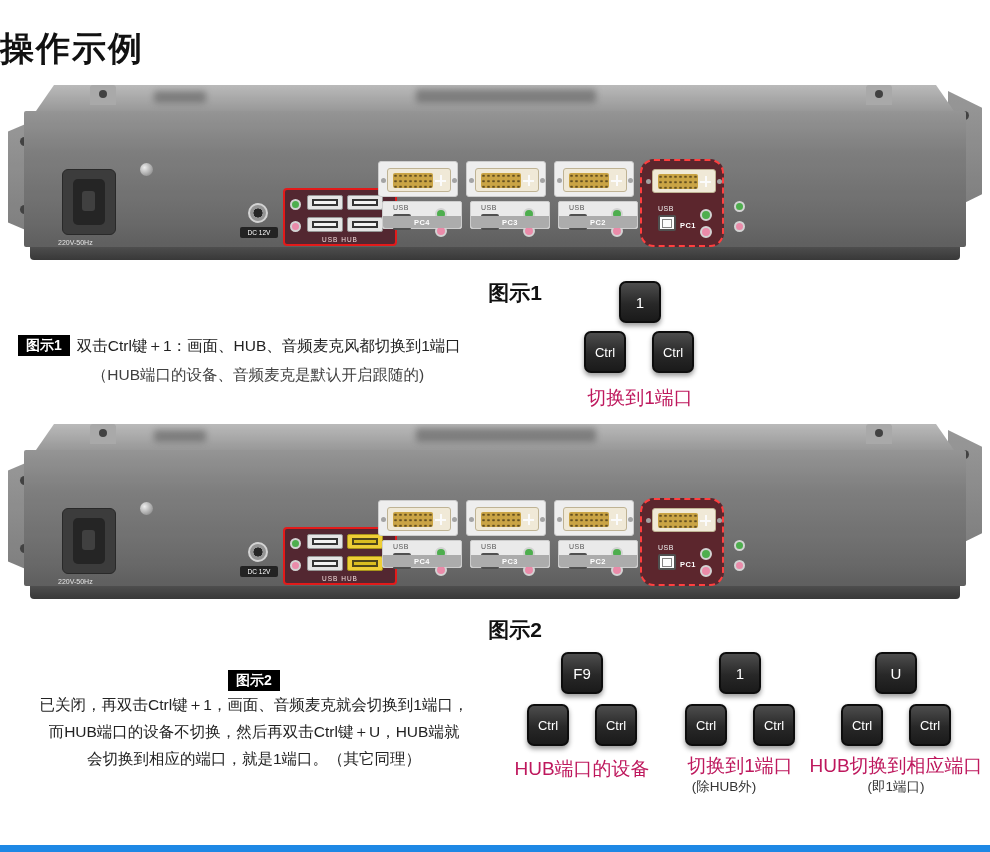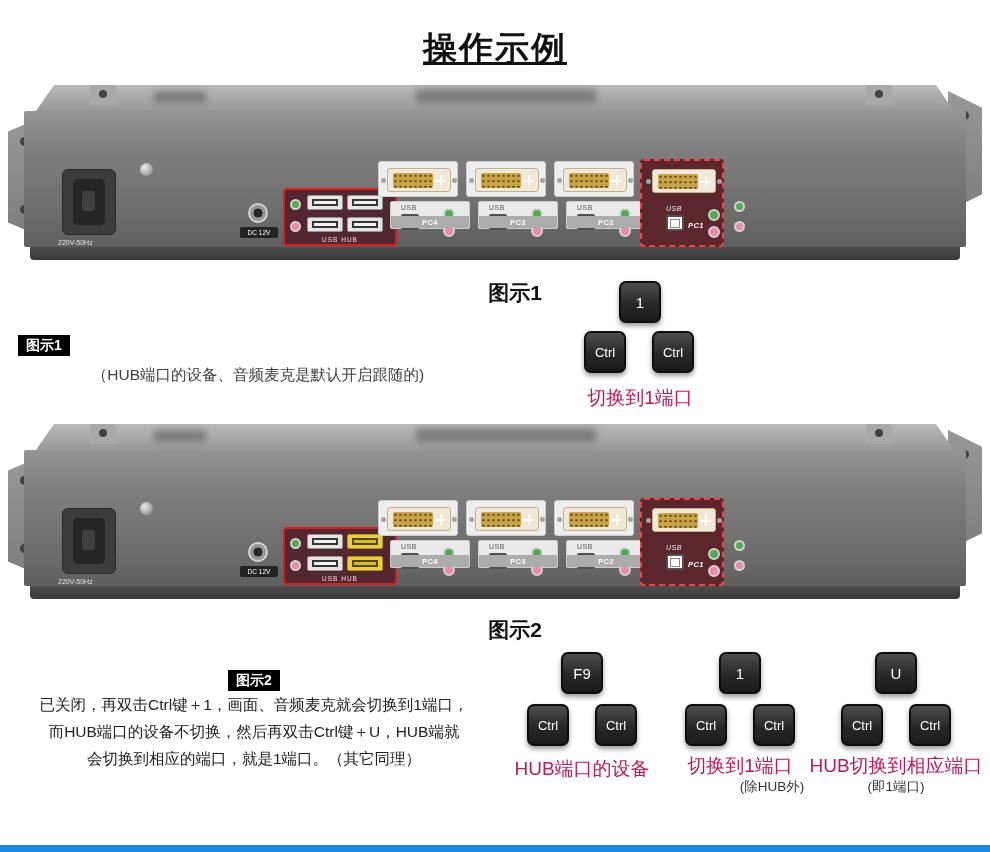--- a/index.html
+++ b/index.html
@@ -4,22 +4,22 @@
 <style>
   * { margin:0; padding:0; box-sizing:border-box; }
   html,body { background:#fff; }
   .canvas {
     position:relative; width:990px; height:852px; margin:0 auto;
     background:#ffffff; overflow:hidden;
     font-family:"Liberation Sans", sans-serif; color:#1f1f1f;
   }
 
   
-  .title { position:absolute; top:26px; left:0; width:100%; text-align:center;
-           font-size:34px; font-weight:bold; color:#111; letter-spacing:2px;text-decoration:underline; }
+  .title { position:absolute; top:26px; left:0; width:100%; text-align:left;
+           font-size:34px; font-weight:bold; color:#111; letter-spacing:2px; }
   .fig-header { position:absolute; width:190px; text-align:center;
                 font-size:21px; font-weight:bold; color:#111; }
   .fig1-header { left:420px; top:279px; }
   .fig2-header { left:420px; top:616px; }
 
   .badge { display:inline-block; background:#000; color:#fff; font-size:14px;
            font-weight:bold; padding:2px 8px; line-height:17px; }
 
   .fig1-textblock { position:absolute; left:18px; top:335px; width:480px; }
   .fig1-row1 { display:flex; align-items:flex-start; gap:7px; }
@@ -120,41 +120,41 @@
   .hub-panel .p3 { left:22px; top:27px; } .hub-panel .p4 { left:62px; top:27px; }
   .hub-label { position:absolute; left:0; bottom:1px; width:100%; text-align:center;
                font-size:6.5px; color:#f0d9d9; letter-spacing:1px; }
 
   .device-2 .usb-a.col2 { background:#ecc920; border-color:#a08a00; }
   .device-2 .usb-a.col2::before { background:#3a3000; }
   .device-2 .usb-a.col2::after  { background:#d6b607; }
 
   .pc-group { position:absolute; top:48px; width:84px; height:88px; }
   .g0 { left:352px; } .g1 { left:440px; } .g2 { left:528px; } .g3 { left:616px; }
-  .pc-group.highlight { background:#4a0e16; border:2px dashed #ff2a2a; border-radius:4px;font-style:italic; }
+  .pc-group.highlight { background:#4a0e16; border:2px dashed #ff2a2a; border-radius:14px; }
 
   .dvi-wrap { position:absolute; left:2px; top:2px; width:80px; height:36px;
               background:#ececec; border:1px solid #c8c8c8; border-radius:3px; }
   .highlight .dvi-wrap { background:transparent; border:none; }
   .dvi { position:absolute; left:8px; top:6px; width:64px; height:24px;
          background:#efe7d3; border:1px solid #b8ab88; border-radius:3px; }
   .dvi::before, .dvi::after { content:""; position:absolute; top:9px; width:5px;
          height:5px; border-radius:50%; background:#9a9a9a; }
   .dvi::before { left:-7px; } .dvi::after { right:-7px; }
   .pins { position:absolute; left:5px; top:4px; width:40px; height:15px;
           background-color:#c49a30; border-radius:2px;
           background-image:radial-gradient(circle,rgba(62,42,0,0.85) 1px,transparent 1.4px);
           background-size:5px 5.5px; }
   .cross { position:absolute; right:4px; top:6px; width:11px; height:11px; }
   .cross::before { content:""; position:absolute; left:0; top:4.5px; width:11px;
           height:2px; background:#fbfbfb; }
   .cross::after { content:""; position:absolute; left:4.5px; top:0; width:2px;
           height:11px; background:#fbfbfb; }
 
-  .pc-panel { position:absolute; left:14px; top:42px; width:80px; height:28px;
+  .pc-panel { position:absolute; left:6px; top:42px; width:80px; height:28px;
               background:#e8e8e8; border:1px solid #c8c8c8; border-radius:2px; }
   .highlight .pc-panel { background:transparent; border:none; }
   .usb-label { position:absolute; left:10px; top:2px; font-size:7px; color:#444;
                letter-spacing:.5px; }
   .highlight .usb-label { color:#f0f0f0; }
   .usb-b { position:absolute; left:10px; top:12px; width:18px; height:16px;
            background:#fdfdfd; border:2px solid #3d3d3d; border-radius:2px; }
   .usb-b::before { content:""; position:absolute; left:2px; top:2px; width:8px;
            height:7px; border:1.5px solid #777; }
   .pc-panel .jack.small  { left:52px; top:6px;  width:12px; height:12px; }
@@ -286,20 +286,21 @@
       <span>Ctrl</span>
     </div>
   <div class="key" style="left:652px; top:331px;">
       <span>Ctrl</span>
     </div>
   <div class="key-caption" style="left:520px; top:385px;">切换到1端口</div>
 
   <div class="fig1-textblock">
     <div class="fig1-row1">
       <span class="badge">图示1</span>
+      <span class="body-text">双击Ctrl键＋1：画面、HUB、音频麦克风都切换到1端口</span>
     </div>
     <div class="fig1-line2">（HUB端口的设备、音频麦克是默认开启跟随的)</div>
   </div>
 
   <div class="device device-2">
     <div class="rack-ear rack-ear-left">
       <span class="ear-hole"></span>
       <span class="ear-hole two"></span>
     </div>
     <div class="rack-ear rack-ear-right">
@@ -423,21 +424,21 @@
   <div class="key big" style="left:719px; top:652px;">
       <span>1</span>
     </div>
   <div class="key" style="left:685px; top:704px;">
       <span>Ctrl</span>
     </div>
   <div class="key" style="left:753px; top:704px;">
       <span>Ctrl</span>
     </div>
   <div class="key-caption" style="left:620px; top:753px;">切换到1端口</div>
-  <div class="key-subcaption" style="left:652px; top:778px;">(除HUB外)</div>
+  <div class="key-subcaption" style="left:604px; top:778px;">(除HUB外)</div>
 
   <div class="key big" style="left:875px; top:652px;">
       <span>U</span>
     </div>
   <div class="key" style="left:841px; top:704px;">
       <span>Ctrl</span>
     </div>
   <div class="key" style="left:909px; top:704px;">
       <span>Ctrl</span>
     </div>

